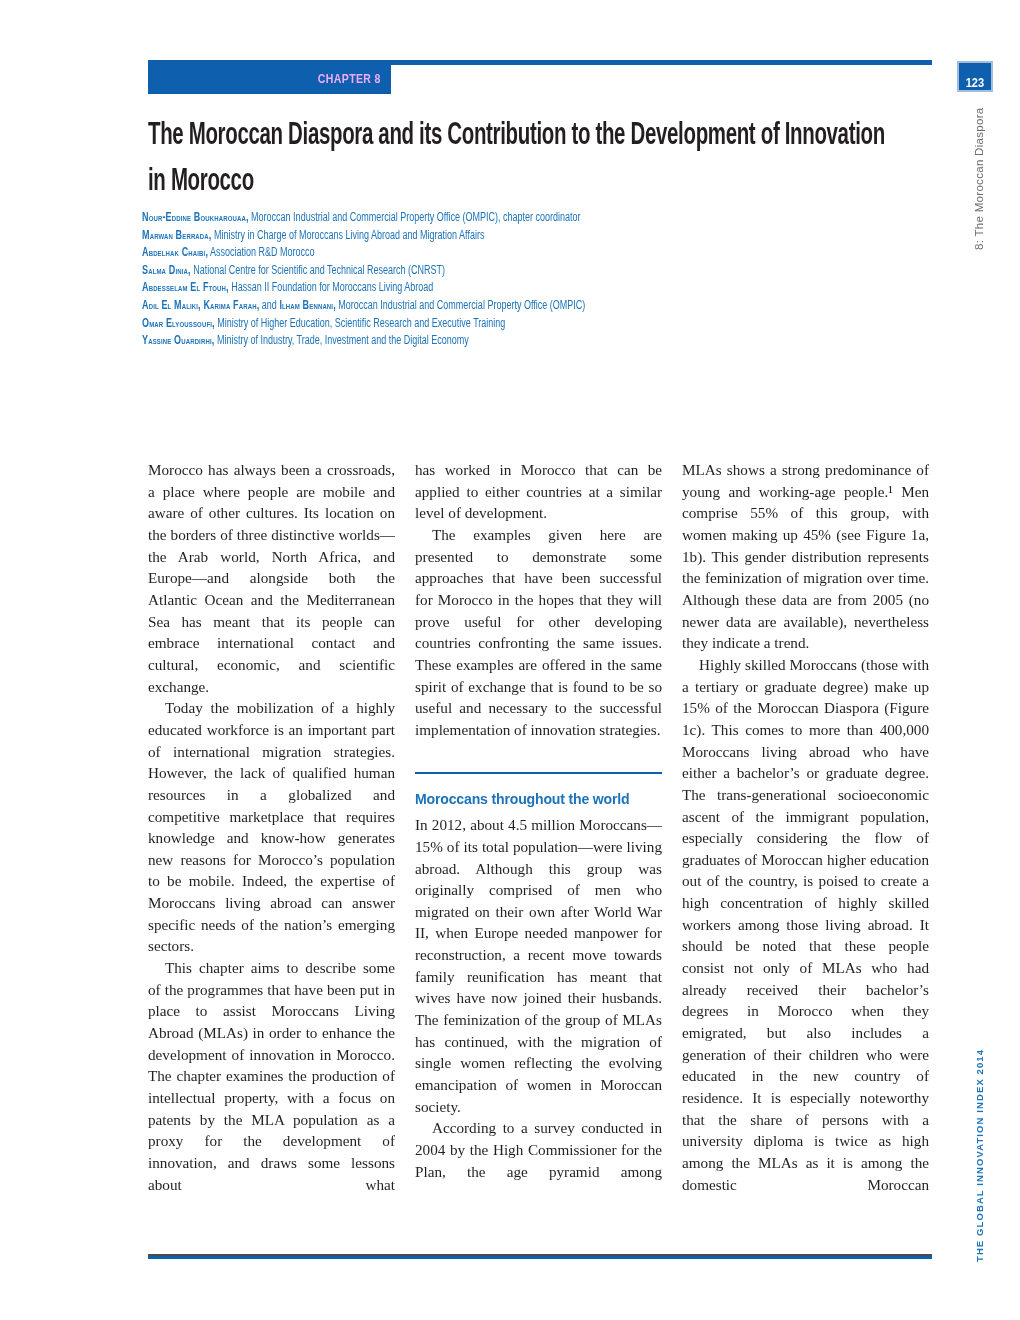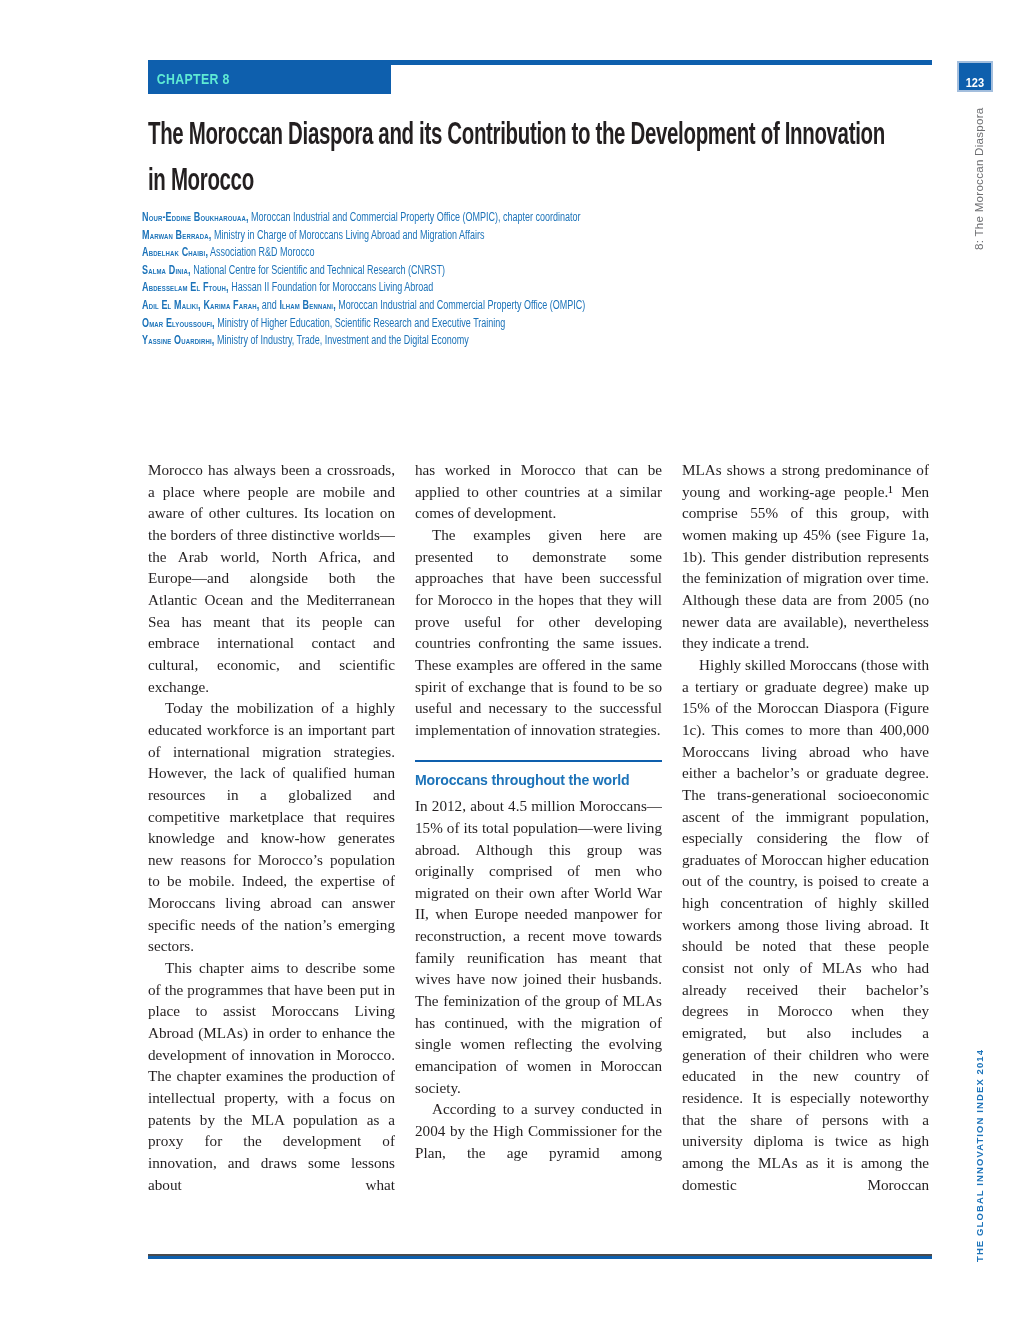--- a/index.html
+++ b/index.html
@@ -13,21 +13,21 @@
     width:1020px;height:1320px;position:relative;background:#ffffff;
     font-family:"Liberation Sans", sans-serif;
     -webkit-font-smoothing:antialiased;
   }
   .page{position:absolute;left:0;top:0;width:1020px;height:1320px;background:#fff;overflow:hidden;}
 
   
   .top-rule{position:absolute;left:148px;top:60px;width:784px;height:5px;background:var(--accent);}
   .chapter-tab{
     position:absolute;left:148px;top:65px;width:243px;height:29px;background:var(--accent);
-    color:#5eead4;font-weight:bold;font-size:14px;line-height:29px;
+    color:#f0abfc;font-weight:bold;font-size:12px;line-height:29px;text-align:right;
   }
   .chapter-tab .ct-label{display:inline-block;transform:scaleX(.88);transform-origin:0 50%;padding-left:10px;letter-spacing:.4px;}
   .folio{
     position:absolute;left:957px;top:61px;width:36px;height:31px;box-sizing:border-box;
     background:var(--accent);border:2px solid #a3bedd;
     display:flex;align-items:flex-end;justify-content:center;
     color:#fff;font-weight:bold;font-size:13px;
   }
   .folio span{display:inline-block;transform:scaleX(.85);}
 
@@ -49,21 +49,21 @@
   
   .body-cols{position:absolute;left:148px;top:459px;width:787px;height:758px;display:flex;gap:20px;}
   .col{
     width:247px;height:100%;overflow:hidden;
     font-family:"Liberation Serif", serif;font-size:15.2px;line-height:21.65px;
     text-align:justify;color:var(--ink);
   }
   .col p{margin:0;}
   .col p.ind{text-indent:17px;}
   .col p.flow{text-align-last:justify;}
-  .shead{margin-top:19px;border-top:2px solid var(--accent);padding-top:7px;margin-bottom:5px;}
+  .shead{margin-top:31px;border-top:2px solid var(--accent);padding-top:14px;margin-bottom:5px;}
   .shead h2{
     margin:0;font-family:"Liberation Sans", sans-serif;font-size:15px;font-weight:bold;
     color:var(--blue-text);letter-spacing:-.2px;white-space:nowrap;
     transform:scaleX(.94);transform-origin:0 0;
   }
 
   
   .vert-top{
     position:absolute;left:973px;top:114px;height:136px;
     writing-mode:vertical-rl;transform:rotate(180deg);
@@ -111,21 +111,21 @@
       <div class="aline"><span class="sc">Yassine Ouardirhi,</span><span> Ministry of Industry, Trade, Investment and the Digital Economy</span></div>
     </div>
 
   <div class="body-cols">
       <div class="col">
         <p class="">Morocco has always been a crossroads, a place where people are mobile and aware of other cultures. Its location on the borders of three distinctive worlds—the Arab world, North Africa, and Europe—and alongside both the Atlantic Ocean and the Mediterranean Sea has meant that its people can embrace international contact and cultural, economic, and scientific exchange.</p>
         <p class="ind ">Today the mobilization of a highly educated workforce is an important part of international migration strategies. However, the lack of qualified human resources in a globalized and competitive marketplace that requires knowledge and know-how generates new reasons for Morocco’s population to be mobile. Indeed, the expertise of Moroccans living abroad can answer specific needs of the nation’s emerging sectors.</p>
         <p class="ind flow">This chapter aims to describe some of the programmes that have been put in place to assist Moroccans Living Abroad (MLAs) in order to enhance the development of innovation in Morocco. The chapter examines the production of intellectual property, with a focus on patents by the MLA population as a proxy for the development of innovation, and draws some lessons about what</p>
       </div>
       <div class="col">
-        <p class="">has worked in Morocco that can be applied to other countries at a similar comes of development.</p>
+        <p class="">has worked in Morocco that can be applied to either countries at a similar level of development.</p>
         <p class="ind ">The examples given here are presented to demonstrate some approaches that have been successful for Morocco in the hopes that they will prove useful for other developing countries confronting the same issues. These examples are offered in the same spirit of exchange that is found to be so useful and necessary to the successful implementation of innovation strategies.</p>
         <div class="shead">
           <h2>Moroccans throughout the world</h2>
         </div>
         <p class="">In 2012, about 4.5 million Moroccans—15% of its total population—were living abroad. Although this group was originally comprised of men who migrated on their own after World War II, when Europe needed manpower for reconstruction, a recent move towards family reunification has meant that wives have now joined their husbands. The feminization of the group of MLAs has continued, with the migration of single women reflecting the evolving emancipation of women in Moroccan society.</p>
         <p class="ind flow">According to a survey conducted in 2004 by the High Commissioner for the Plan, the age pyramid among</p>
       </div>
       <div class="col">
         <p class="">MLAs shows a strong predominance of young and working-age people.¹ Men comprise 55% of this group, with women making up 45% (see Figure 1a, 1b). This gender distribution represents the feminization of migration over time. Although these data are from 2005 (no newer data are available), nevertheless they indicate a trend.</p>
         <p class="ind flow">Highly skilled Moroccans (those with a tertiary or graduate degree) make up 15% of the Moroccan Diaspora (Figure 1c). This comes to more than 400,000 Moroccans living abroad who have either a bachelor’s or graduate degree. The trans-generational socioeconomic ascent of the immigrant population, especially considering the flow of graduates of Moroccan higher education out of the country, is poised to create a high concentration of highly skilled workers among those living abroad. It should be noted that these people consist not only of MLAs who had already received their bachelor’s degrees in Morocco when they emigrated, but also includes a generation of their children who were educated in the new country of residence. It is especially noteworthy that the share of persons with a university diploma is twice as high among the MLAs as it is among the domestic Moroccan</p>

